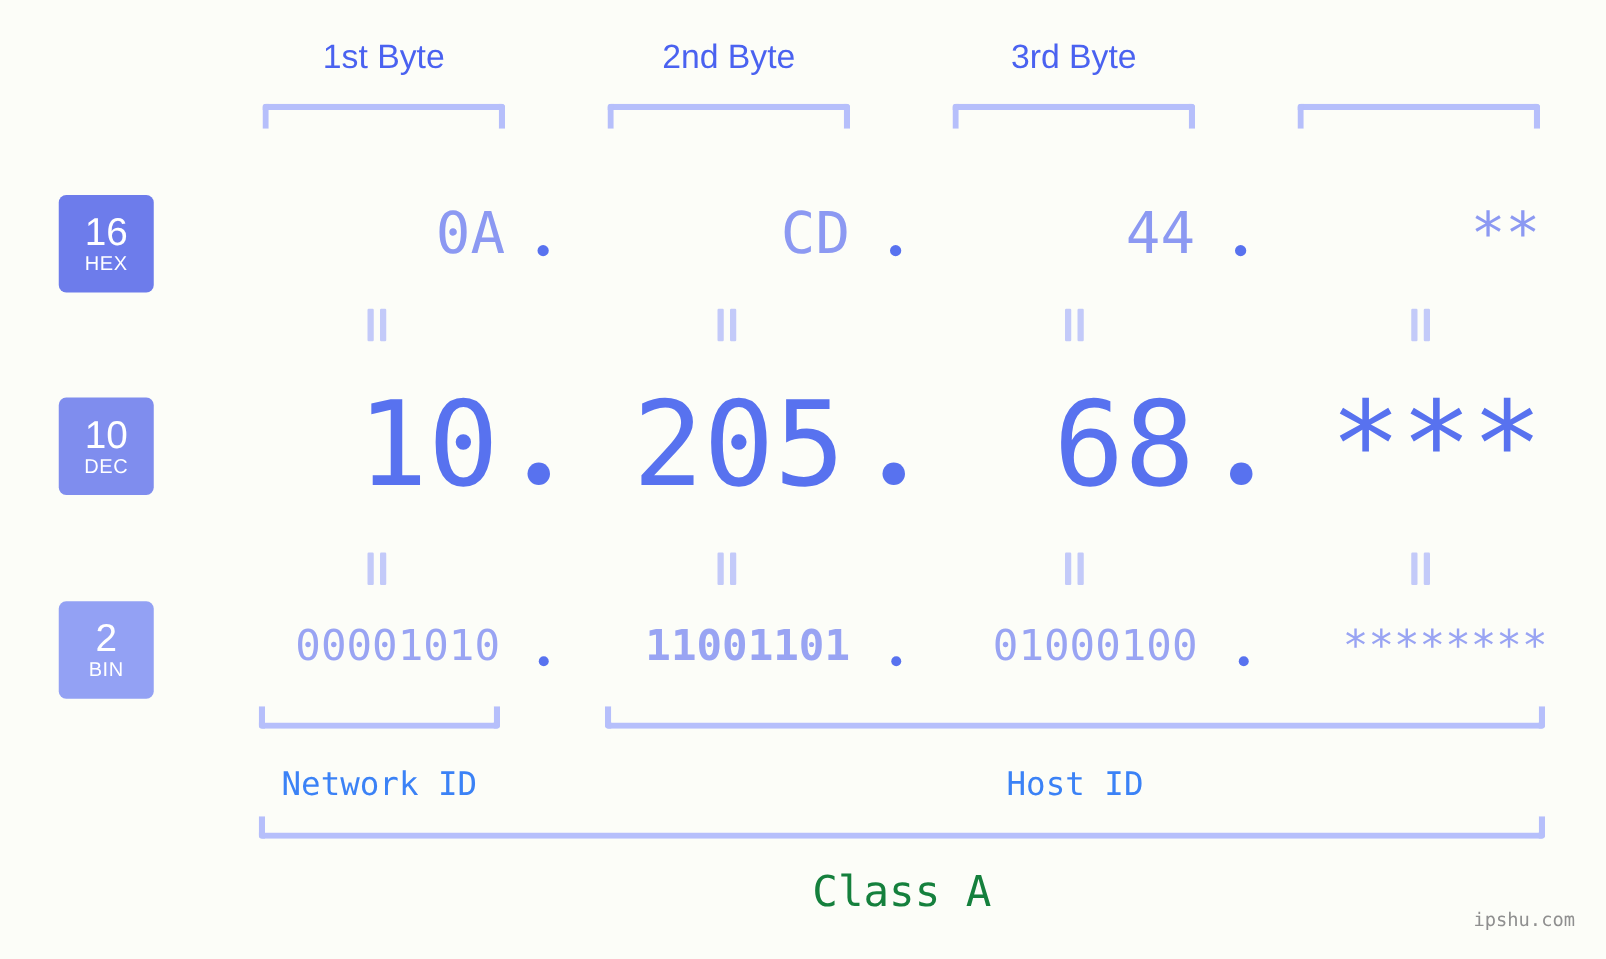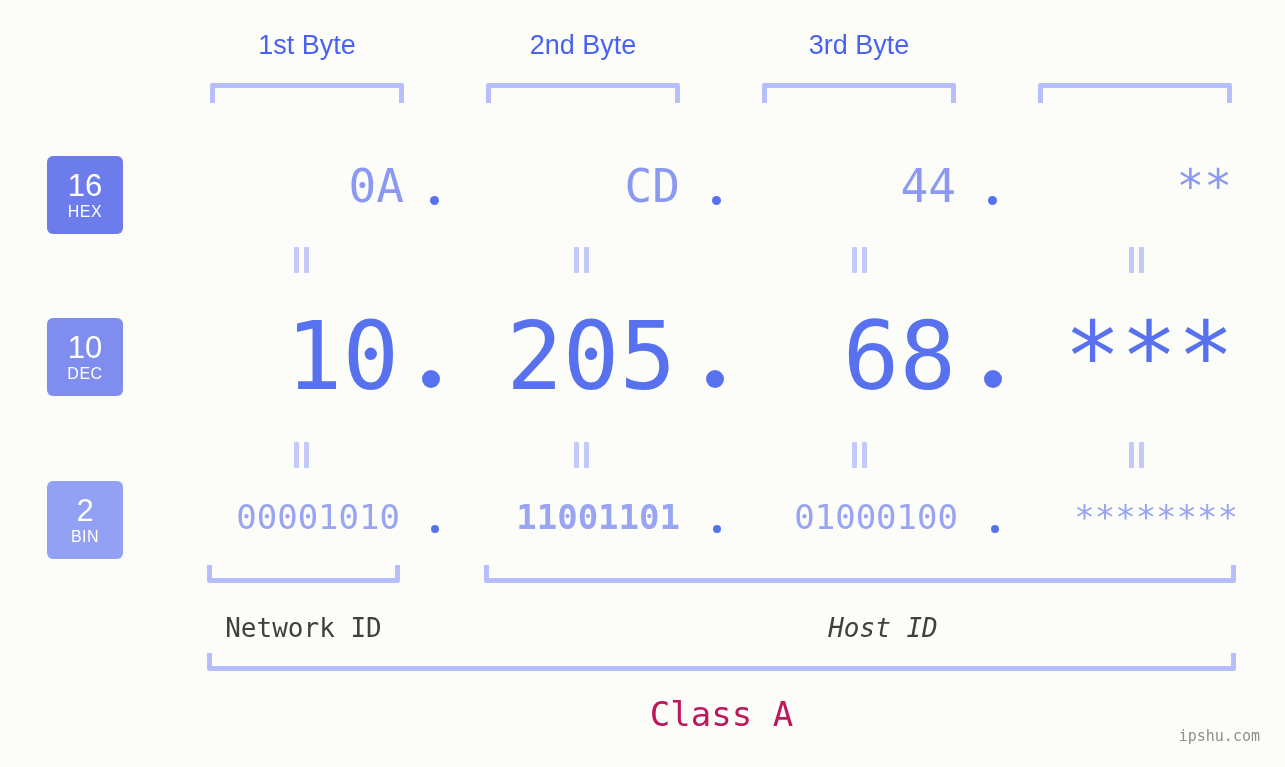--- a/index.html
+++ b/index.html
@@ -140,30 +140,30 @@
   }
   .eq i:first-child { left: 0; }
   .eq i:last-child { left: 10px; }
 
   
   .id-label {
     position: absolute;
     text-align: center;
     font-family: "DejaVu Sans Mono", monospace;
     font-size: 26px;
-    color: #404040;
+    color: #3b82f6;
     white-space: nowrap;
   }
 
   .class-label {
     position: absolute;
     text-align: center;
     font-family: "DejaVu Sans Mono", monospace;
     font-size: 34px;
-    color: #be185d;
+    color: #15803d;
     white-space: nowrap;
   }
 
   
   .watermark {
     position: absolute;
     right: 25px;
     bottom: 22px;
     font-family: "DejaVu Sans Mono", monospace;
     font-size: 15px;
@@ -259,20 +259,20 @@
     <div class="cell" style="left:1042px;width:196px;">********</div>
     <div class="dot dot-bin" style="left:431px;"></div>
     <div class="dot dot-bin" style="left:713px;"></div>
     <div class="dot dot-bin" style="left:991px;"></div>
   </div>
 
   <div class="bottom-bracket" style="left:207px;width:193px;top:565px;"></div>
   <div class="bottom-bracket" style="left:484px;width:752px;top:565px;"></div>
 
   <div class="id-label" style="left:207px;width:193px;top:613px;">Network ID</div>
-  <div class="id-label" style="left:507px;width:752px;top:613px;font-style:italic;">Host ID</div>
+  <div class="id-label" style="left:484px;width:752px;top:613px;">Host ID</div>
 
   <div class="bottom-bracket" style="left:207px;width:1029px;top:653px;"></div>
   <div class="class-label" style="left:207px;width:1029px;top:694px;">Class A</div>
 
   <div class="watermark">ipshu.com</div>
 
 </div>
 
 </body></html>

